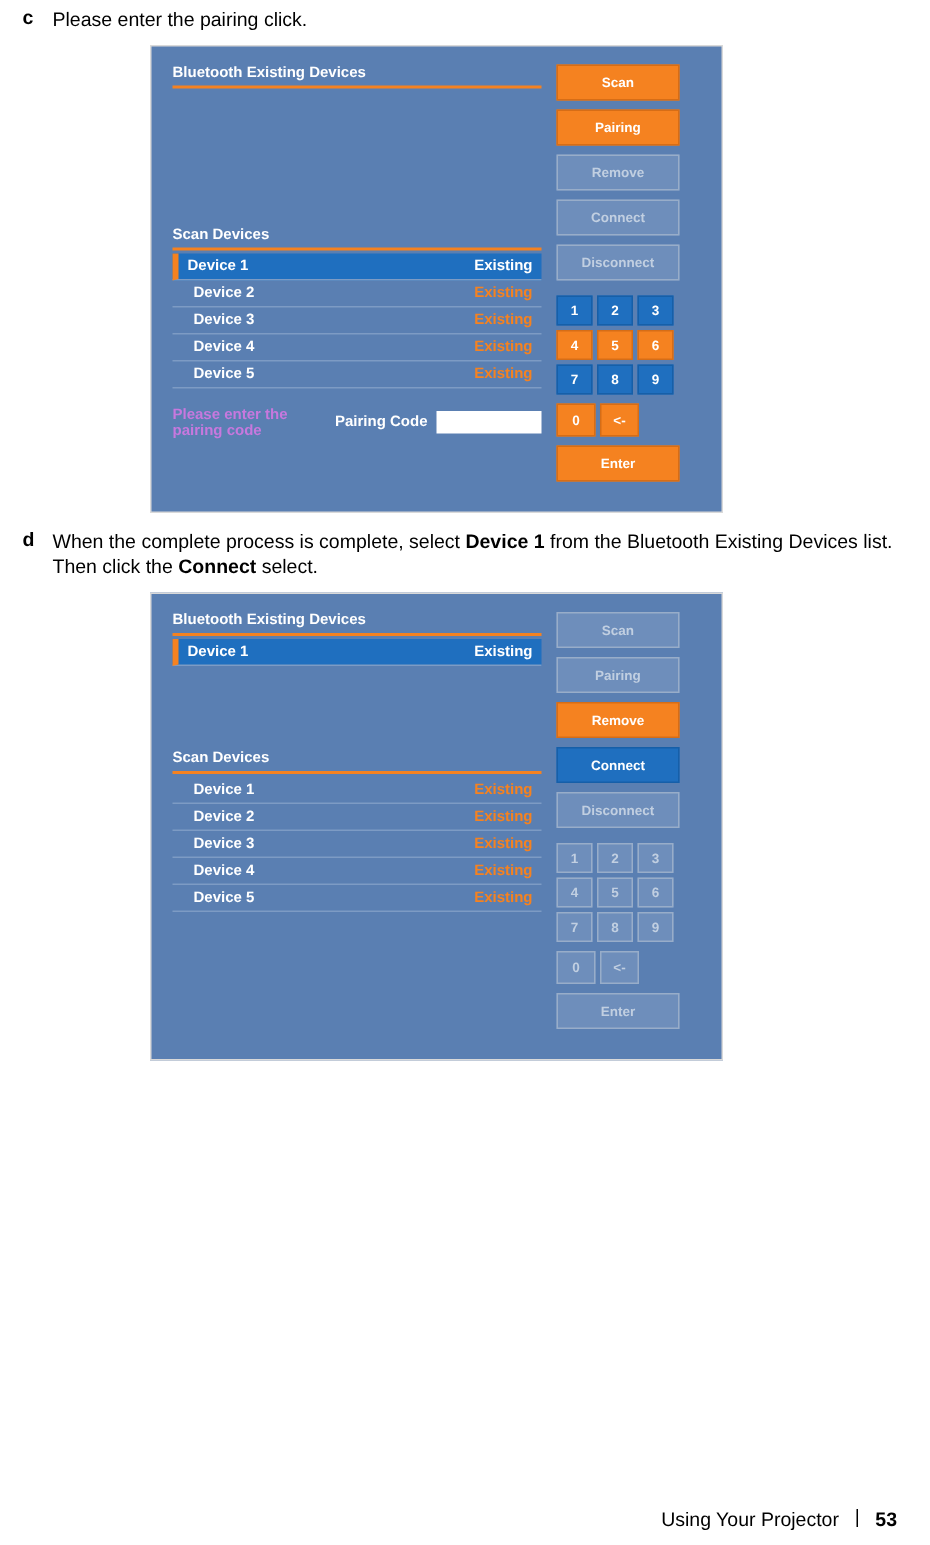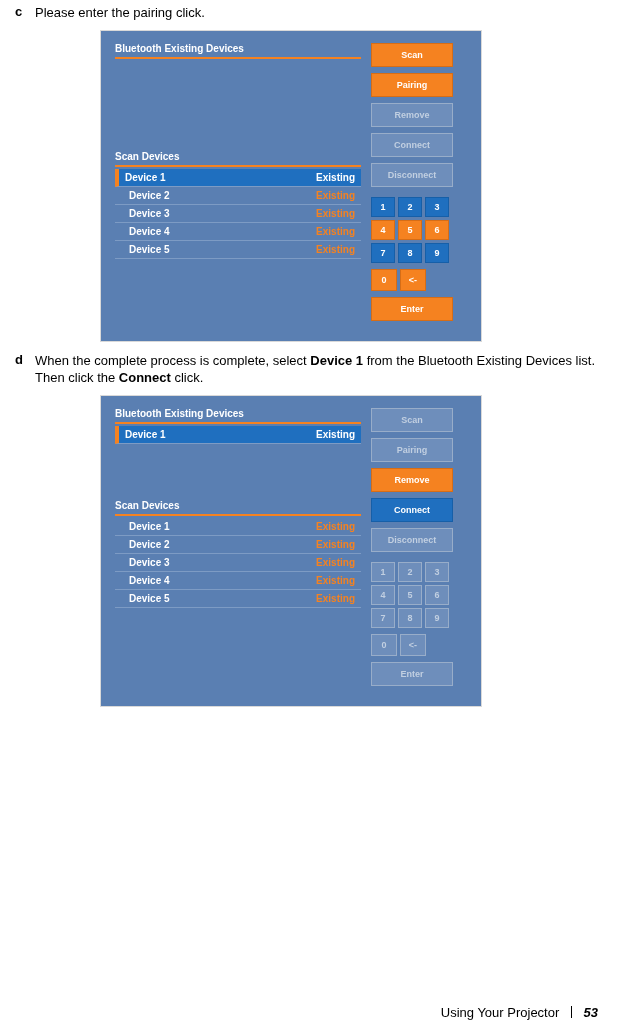--- a/index.html
+++ b/index.html
@@ -143,21 +143,21 @@
   .footer {
     position: absolute;
     bottom: 14px;
     right: 22px;
     font-size: 13px;
   }
   .footer .sep {
     display:inline-block; width:1px; height:12px; background:#000;
     margin: 0 8px -1px 8px;
   }
-  .footer .pn { font-weight: bold; font-style: italic; }
+  .footer .pn { font-weight: bold; }
 </style>
 </head>
 <body>
 
 <div class="page">
 
   <div class="step">
     <div class="step-letter">c</div>
     <div class="step-text">Please enter the pairing click.</div>
   </div>
@@ -183,20 +183,25 @@
           <div class="dev-row">
             <span>Device 4</span>
             <span class="existing-label">Existing</span>
           </div>
           <div class="dev-row">
             <span>Device 5</span>
             <span class="existing-label">Existing</span>
           </div>
         </div>
 
+      <div class="prompt-row">
+        <span class="prompt-text">Please enter the pairing code</span>
+        <span class="pairing-label">Pairing Code</span>
+        <span class="pairing-input"></span>
+      </div>
     </div>
 
     <div class="panel-right">
       <div class="rbtn orange">Scan</div>
       <div class="rbtn orange">Pairing</div>
       <div class="rbtn disabled">Remove</div>
       <div class="rbtn disabled">Connect</div>
       <div class="rbtn disabled">Disconnect</div>
       <div class="keypad" id="p1-keypad">
           <div class="key blue">1</div>
@@ -213,21 +218,21 @@
           <div class="key orange">0</div>
           <div class="key orange">&lt;-</div>
         </div>
       <div class="rbtn orange">Enter</div>
     </div>
   </div>
 
   <div class="step">
     <div class="step-letter">d</div>
     <div class="step-text">
-      <span>When the complete process is complete, select </span><b>Device 1</b><span> from the Bluetooth Existing Devices list. Then click the </span><b>Connect</b><span> click.</span>
+      <span>When the complete process is complete, select </span><b>Device 1</b><span> from the Bluetooth Existing Devices list. Then click the </span><b>Connect</b><span> select.</span>
     </div>
   </div>
 
   <div class="panel">
     <div class="panel-left">
       <div class="section-title">Bluetooth Existing Devices</div>
       <div id="p2-exist-list">
           <div class="dev-row selected">
             <span>Device 1</span>
             <span class="existing-label">Existing</span>

